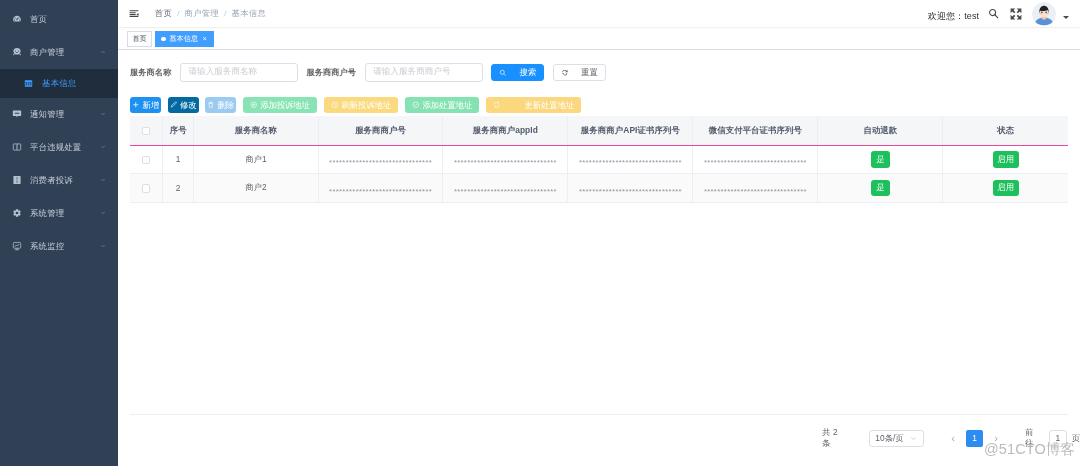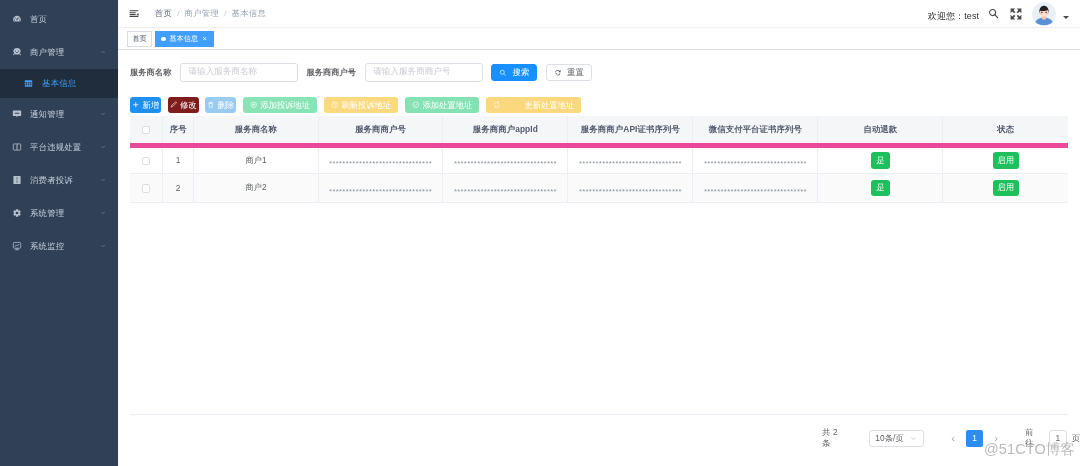--- a/index.html
+++ b/index.html
@@ -96,48 +96,48 @@
   .form-label { font-size: 8.2px; color: #606266; font-weight: 700; margin-right: 9px; white-space: nowrap; letter-spacing: .1px; }
   .form-input {
     width: 118px; height: 18.5px; border: 1px solid #dcdfe6; border-radius: 3px;
     background: #fff; font-size: 8.6px; color: #c9ccd2; padding: 0 7px;
     display: flex; align-items: center;
   }
   .gap { width: 8px; }
   .btn {
     height: 16.5px; border-radius: 3px; display: inline-flex; align-items: center;
     justify-content: center; font-size: 8.4px; padding: 0 6.9px; cursor: pointer;
-    border: 1px solid transparent; white-space: nowrap; gap: 6px;
+    border: 1px solid transparent; white-space: nowrap; gap: 13px;
   }
   .btn svg { width: 7.5px; height: 7.5px; flex: 0 0 auto; }
   .btn-primary { background: #1890ff; color: #fff; border-color: #1890ff; }
   .btn-default { background: #fff; color: #606266; border-color: #dcdfe6; }
 
   
   .toolbar { display: flex; align-items: center; height: 16.5px; margin: 15.3px 0 0 0; gap: 6.6px; }
   .btn-sm { height: 16.5px; font-size: 8.4px; padding: 0 6.3px; border-radius: 3px;
             letter-spacing: -0.15px;
             display: inline-flex; align-items: center; justify-content: center; gap: 3px;
             border: 1px solid transparent; cursor: pointer; white-space: nowrap; }
   .btn-sm svg { width: 7.5px; height: 7.5px; flex: 0 0 auto; }
   .btn-sm.short { padding: 0 1px; }
   .b-blue { background: #1e90f0; color: #fff; }
-  .b-blue-l { background: #7f1d1d; color: #fff; text-align: right; }
+  .b-blue-l { background: #0369a1; color: #fff; text-align: right; }
   .b-blue-l2 { background: #9ccbf2; color: #fff; }
   .b-green { background: #88e4b5; color: #fff; align-items: center; }
   .b-green2 { background: #85e2b3; color: #fff; }
   .b-orange { background: #fbd97e; color: #fff; }
   .b-orange2 { background: #fbd77d; color: #fff; gap: 24px; }
 
   
   .table-wrap { margin-top: 2.8px; width: 938px; border-bottom: 1px solid #ebeef5; }
   .tbl { width: 938px; border-collapse: collapse; table-layout: fixed; border: none; }
   .tbl th {
     background: #f5f6f8; color: #535a6b; font-size: 8.4px; font-weight: 700;
-    height: 29px; text-align: center; border-bottom: 5px solid #ec4899;
+    height: 29px; text-align: center; border-bottom: 1px solid #ec4899;
     border-right: 1px solid #ebeef5; padding: 0; letter-spacing: .1px;
   }
   .tbl td {
     height: 28.5px; text-align: center; font-size: 8.4px; color: #606266;
     border-bottom: 1px solid #ebeef5; border-right: 1px solid #ebeef5; padding: 0;
     background: #fff; letter-spacing: 0;
   }
   .tbl tr.striped td { background: #fafafa; }
   .tbl th:last-child, .tbl td:last-child { border-right: none; }
   .cb { width: 8.4px; height: 8.4px; border: 1px solid #dcdfe6; border-radius: 2px;

